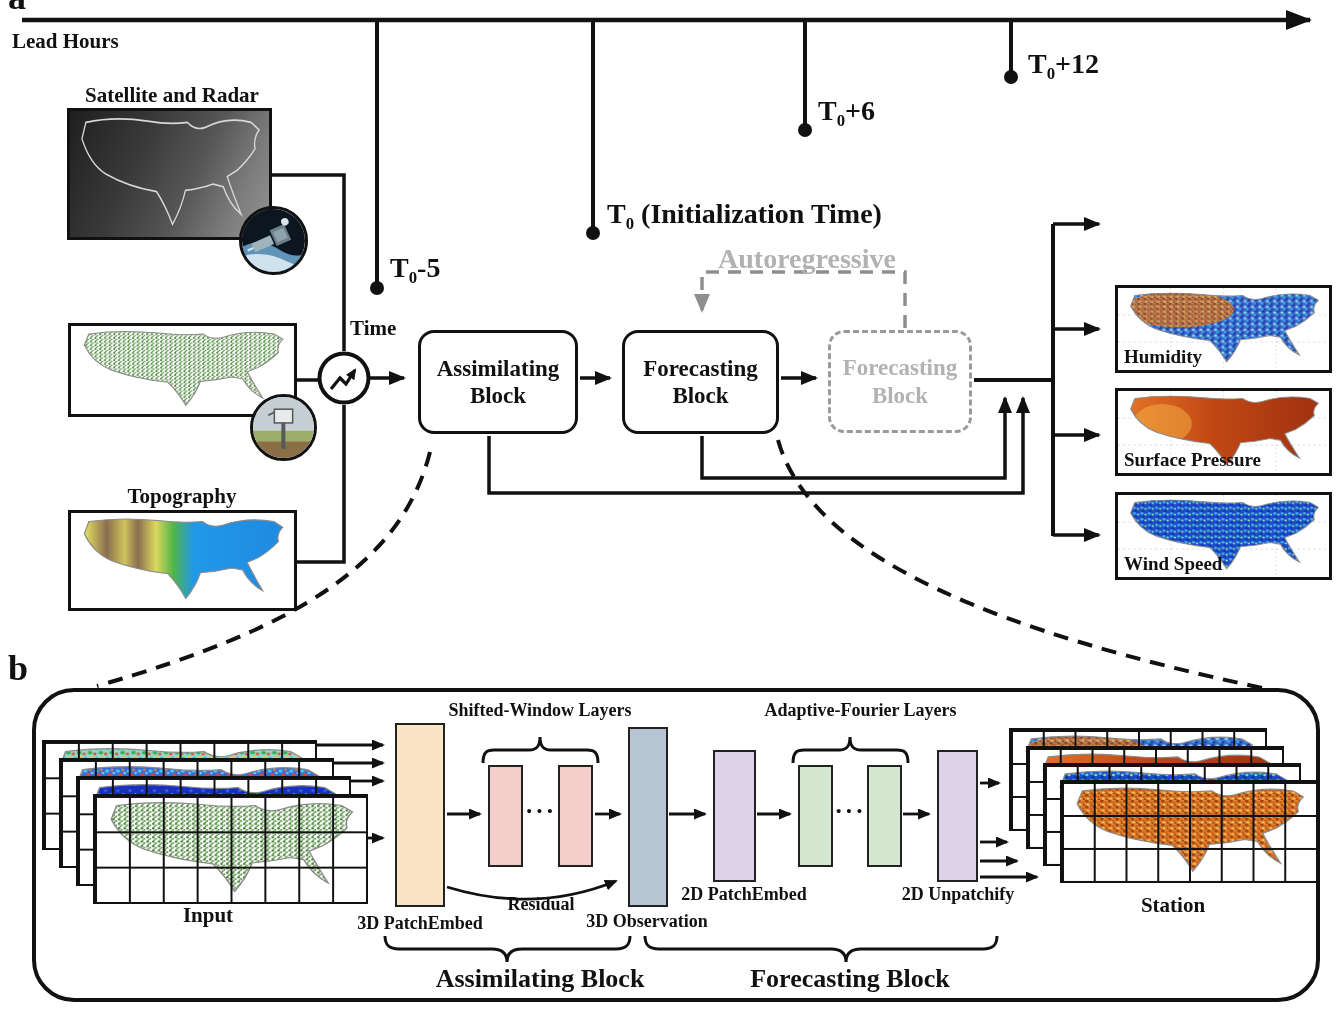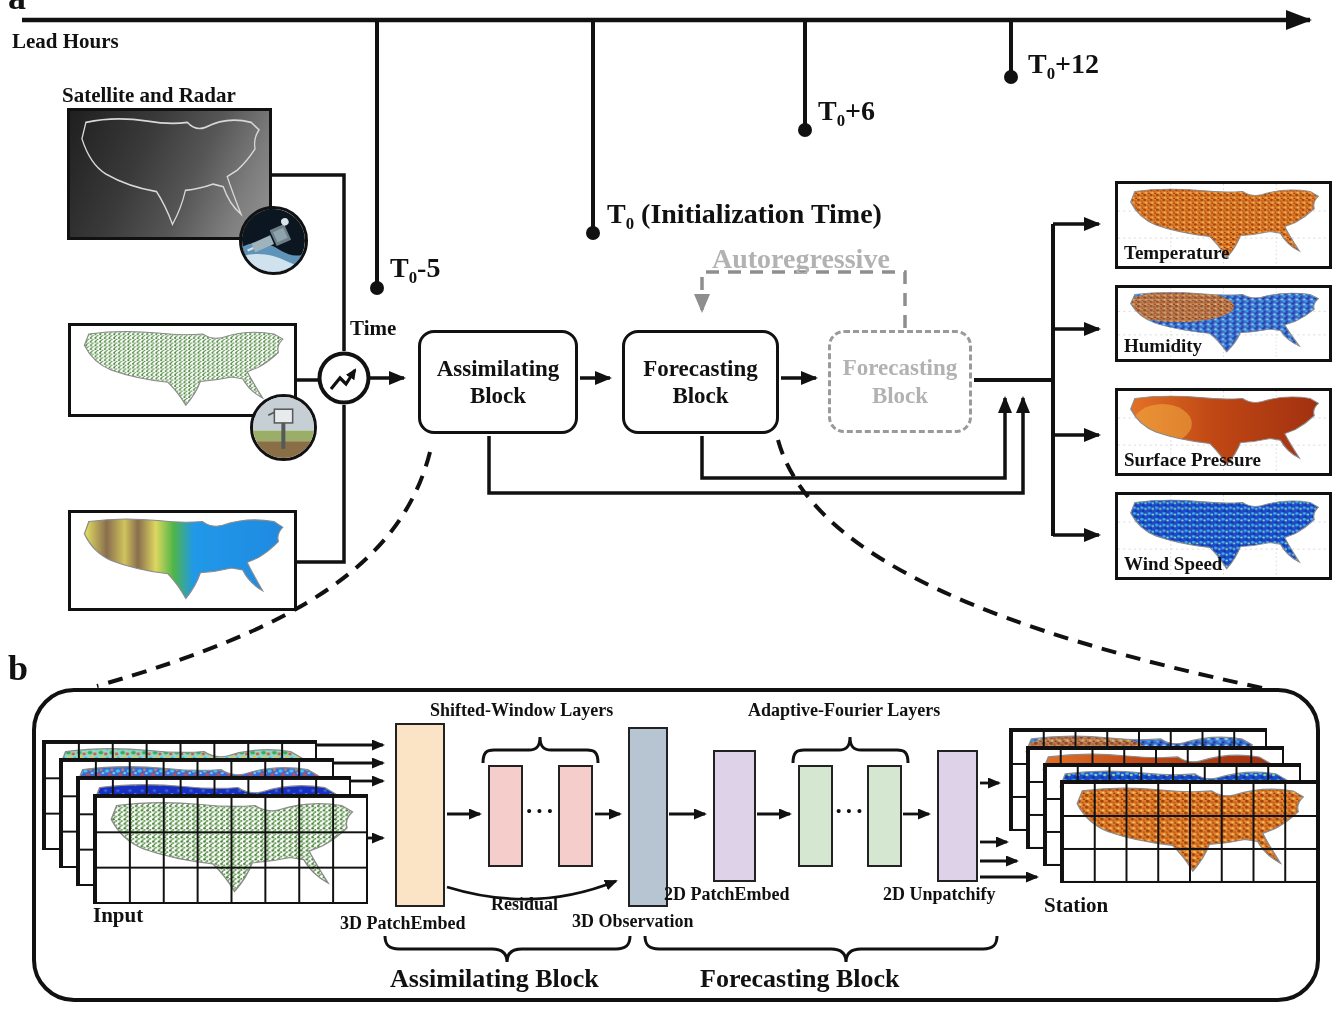--- a/index.html
+++ b/index.html
@@ -1,19 +1,19 @@
 <!DOCTYPE html>
 <html style="--peach: #fbe3c6; --pink: #f5cdca; --steel: #b7c5d2; --lavender: #ddd2e8; --sage: #d6e7d1; --ghostgray: #9a9a9a; --ghosttext: #b2b2b2; --ink: #111111;"><head>
 <meta charset="utf-8">
 <style>
   html,body{margin:0;padding:0;background:#fff;}
   #stage{position:relative;width:1341px;height:1011px;background:#fff;overflow:hidden;
          font-family:Liberation Serif, serif;color:#111;}
   .lbl{position:absolute;font-weight:bold;color:#111;z-index:12;line-height:1.12;white-space:nowrap;}
-  .ctr{text-align:left;white-space:normal;}
+  .ctr{text-align:center;white-space:normal;}
   .fs36{font-size:36px;} .fs26{font-size:26px;} .fs24{font-size:28px;}
   .fs21{font-size:21px;} .fs19{font-size:18px;}
   .gray{color:#b2b2b2;}
   svg.overlay{position:absolute;left:0;top:0;z-index:6;}
   .bigbox{position:absolute;border:4.5px solid #111;border-radius:42px;background:#fff;z-index:1;box-sizing:border-box;}
   .ablock{position:absolute;border:3.5px solid #111;border-radius:16px;background:#fff;display:flex;
           align-items:center;justify-content:center;text-align:center;font-weight:bold;font-size:23px;
           z-index:7;box-sizing:border-box;line-height:1.18;}
   .ghost{border:3.5px dashed var(--ghostgray,#9a9a9a);color:var(--ghosttext,#b2b2b2);}
   .sblock{position:absolute;border:2.2px solid #222;z-index:7;box-sizing:border-box;}
@@ -241,96 +241,81 @@
     <svg viewBox="0 0 40 40" preserveAspectRatio="none">
       <rect width="40" height="22" fill="#c6cfd4"></rect>
       <rect y="22" width="40" height="7" fill="#9aae68"></rect>
       <rect y="29" width="40" height="11" fill="#8a6f46"></rect>
       <rect x="18.6" y="10" width="2.6" height="24" fill="#55595c"></rect>
       <rect x="14" y="8" width="12" height="9" fill="#e8eaec" stroke="#55595c" stroke-width="1"></rect>
       <line x1="10" y1="12" x2="14" y2="10" stroke="#55595c" stroke-width="1.2"></line>
     </svg>
   </div>
 
+  <div class="lbl fs21 ctr" style="left:62px;top:485px;width:240px">Topography</div>
   <div class="imgbox m-topo" style="left:68px;top:510px;width:229px;height:101px">
     <svg class="map" viewBox="0 0 200 100" preserveAspectRatio="none">
       <g clip-path="url(#usclip)">
           <rect class="fr" width="200" height="100"></rect>
         </g>
       <use href="#uspath" class="coast"></use>
     </svg>
   </div>
 
   <div class="lbl fs21" style="left:350px;top:317px">Time</div>
 
   <div class="ablock" style="left:418px;top:330px;width:160px;height:104px">Assimilating Block</div>
   <div class="ablock" style="left:622px;top:330px;width:157px;height:104px">Forecasting Block</div>
   <div class="ablock ghost" style="left:828px;top:330px;width:144px;height:103px">Forecasting Block</div>
   <div class="lbl fs24 ctr gray" style="left:712px;top:243px;width:190px">Autoregressive</div>
 
-  <div class="mapbox m-temp" style="left:1115px;top:181px;width:217px;height:88px">
+  <div class="mapbox m-humid" style="left:1115px;top:285px;width:217px;height:88px">
     <svg class="map" viewBox="0 0 200 100" preserveAspectRatio="none">
       <g class="grat">
           <line x1="0" y1="33" x2="200" y2="33"></line>
           <line x1="0" y1="66" x2="200" y2="66"></line>
           <line x1="50" y1="0" x2="50" y2="100"></line>
           <line x1="100" y1="0" x2="100" y2="100"></line>
           <line x1="150" y1="0" x2="150" y2="100"></line>
         </g>
       <g clip-path="url(#usclip)">
           <rect class="fr" width="200" height="100"></rect>
+          <ellipse cx="58" cy="26" rx="52" ry="22" fill="url(#pat-temp)" opacity="0.8"></ellipse>
         </g>
       <use href="#uspath" class="coast"></use>
     </svg>
-    <span class="maplabel">Temperature</span>
-  </div>
-  <div class="mapbox m-humid" style="left:1115px;top:285px;width:217px;height:77px">
+    <span class="maplabel">Humidity</span>
+  </div>
+  <div class="mapbox m-wind" style="left:1115px;top:492px;width:217px;height:88px">
     <svg class="map" viewBox="0 0 200 100" preserveAspectRatio="none">
       <g class="grat">
           <line x1="0" y1="33" x2="200" y2="33"></line>
           <line x1="0" y1="66" x2="200" y2="66"></line>
           <line x1="50" y1="0" x2="50" y2="100"></line>
           <line x1="100" y1="0" x2="100" y2="100"></line>
           <line x1="150" y1="0" x2="150" y2="100"></line>
         </g>
       <g clip-path="url(#usclip)">
           <rect class="fr" width="200" height="100"></rect>
-          <ellipse cx="58" cy="26" rx="52" ry="22" fill="url(#pat-temp)" opacity="0.8"></ellipse>
         </g>
       <use href="#uspath" class="coast"></use>
     </svg>
-    <span class="maplabel">Humidity</span>
-  </div>
-  <div class="mapbox m-wind" style="left:1115px;top:492px;width:217px;height:88px">
+    <span class="maplabel">Wind Speed</span>
+  </div>
+  <div class="mapbox m-press" style="left:1115px;top:388px;width:217px;height:88px">
     <svg class="map" viewBox="0 0 200 100" preserveAspectRatio="none">
       <g class="grat">
           <line x1="0" y1="33" x2="200" y2="33"></line>
           <line x1="0" y1="66" x2="200" y2="66"></line>
           <line x1="50" y1="0" x2="50" y2="100"></line>
           <line x1="100" y1="0" x2="100" y2="100"></line>
           <line x1="150" y1="0" x2="150" y2="100"></line>
         </g>
       <g clip-path="url(#usclip)">
           <rect class="fr" width="200" height="100"></rect>
-        </g>
-      <use href="#uspath" class="coast"></use>
-    </svg>
-    <span class="maplabel">Wind Speed</span>
-  </div>
-  <div class="mapbox m-press" style="left:1115px;top:388px;width:217px;height:88px">
-    <svg class="map" viewBox="0 0 200 100" preserveAspectRatio="none">
-      <g class="grat">
-          <line x1="0" y1="33" x2="200" y2="33"></line>
-          <line x1="0" y1="66" x2="200" y2="66"></line>
-          <line x1="50" y1="0" x2="50" y2="100"></line>
-          <line x1="100" y1="0" x2="100" y2="100"></line>
-          <line x1="150" y1="0" x2="150" y2="100"></line>
-        </g>
-      <g clip-path="url(#usclip)">
-          <rect class="fr" width="200" height="100"></rect>
           <ellipse cx="42" cy="40" rx="28" ry="24" fill="#f2ad42" opacity="0.55"></ellipse>
         </g>
       <use href="#uspath" class="coast"></use>
     </svg>
     <span class="maplabel">Surface Pressure</span>
   </div>
 
   <div class="lbl fs36" style="left:8px;top:648px">b</div>
   <div class="bigbox" style="left:32px;top:688px;width:1288px;height:314px"></div>
 

